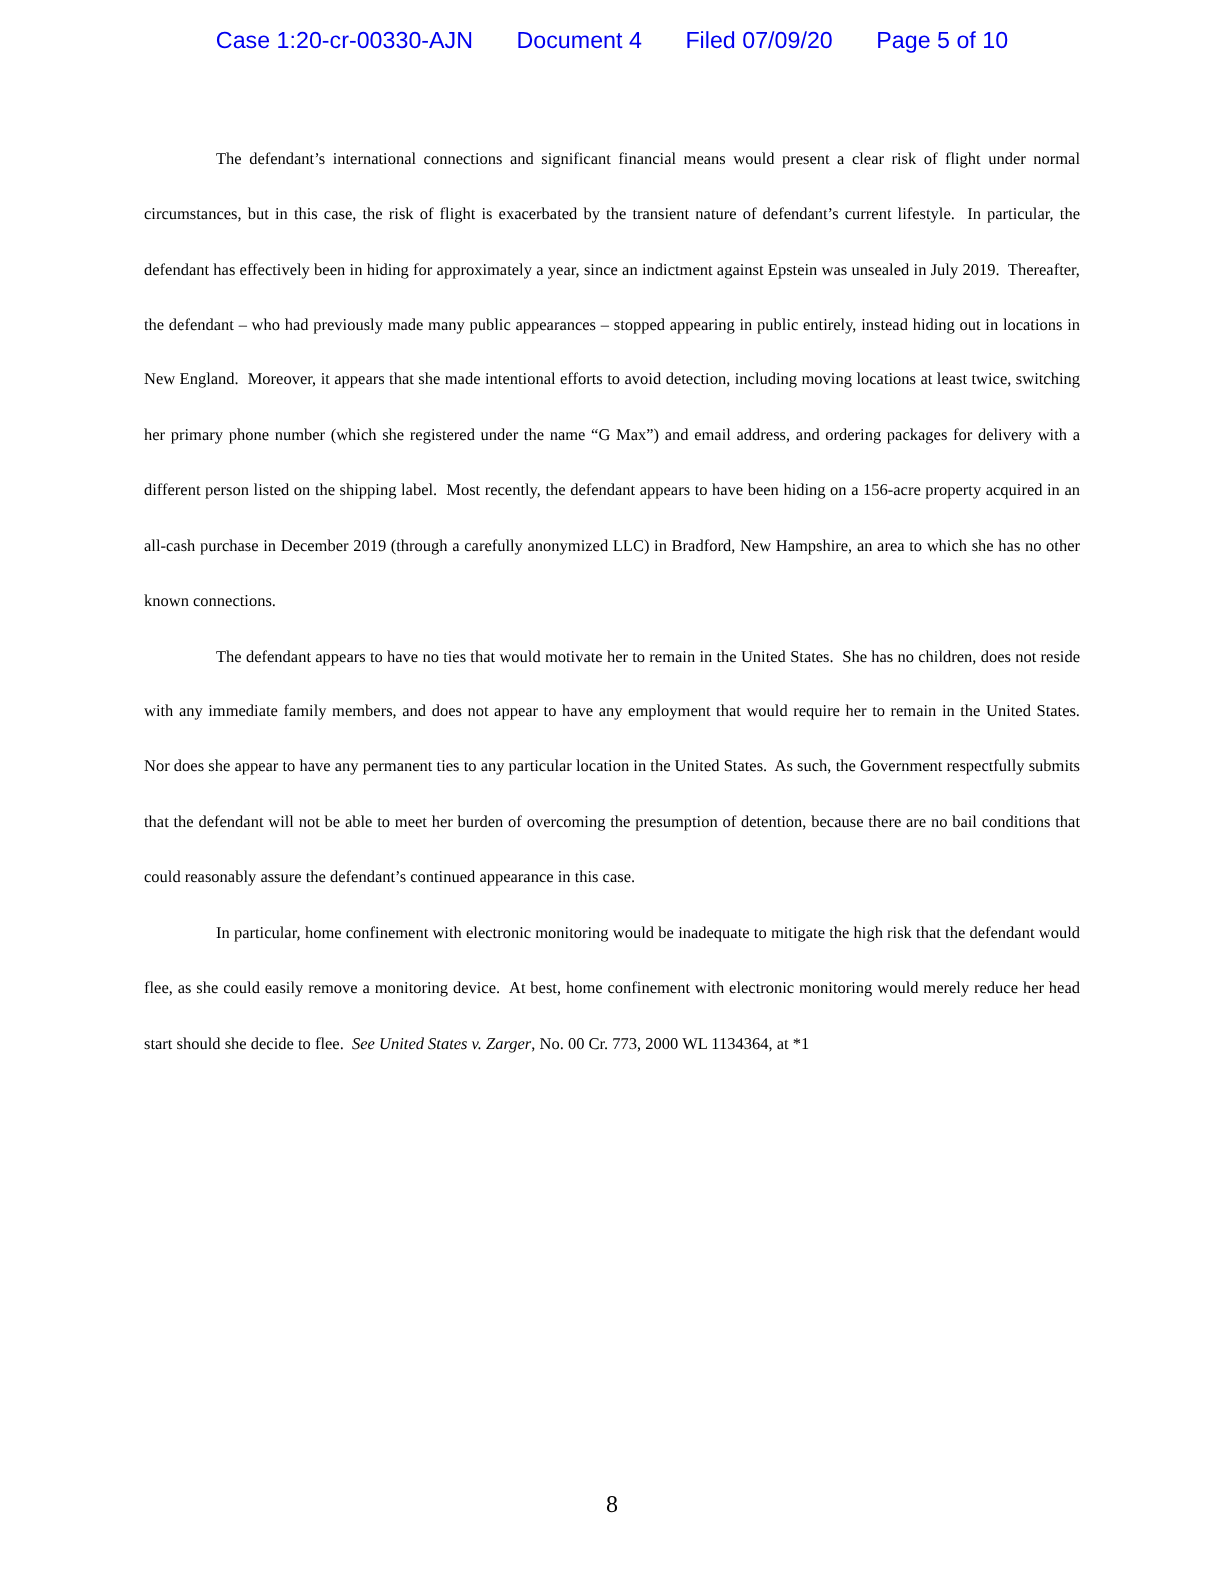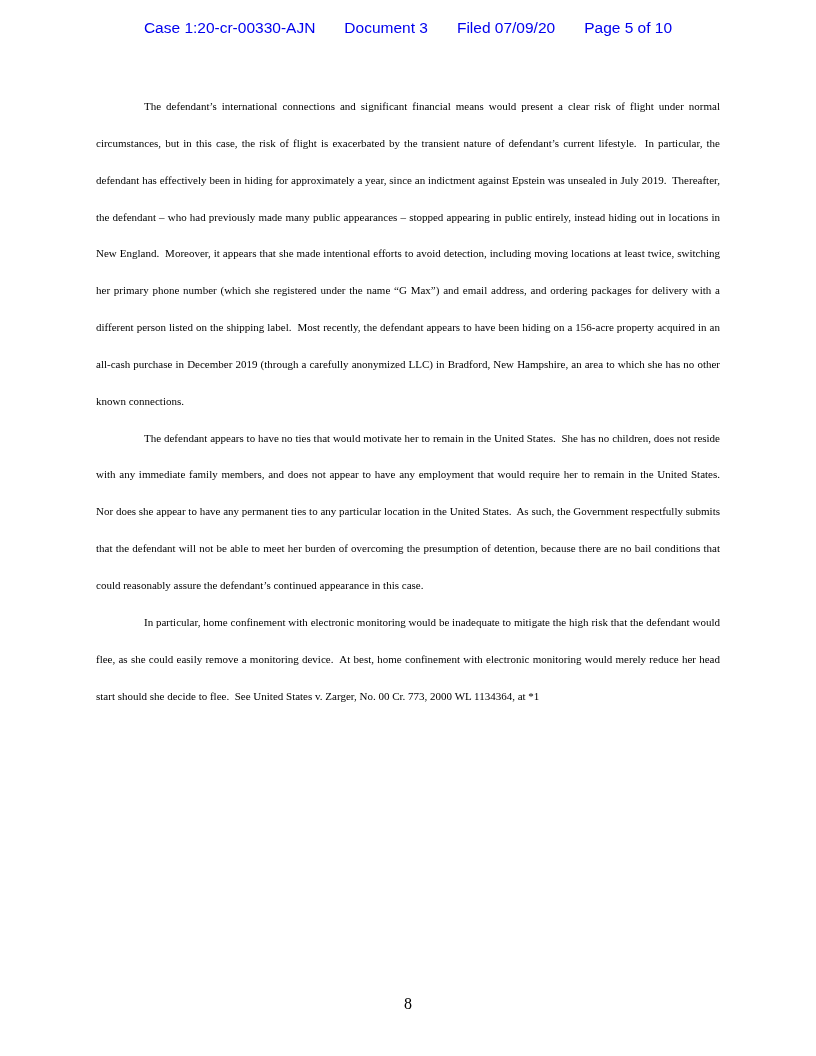--- a/index.html
+++ b/index.html
@@ -34,39 +34,39 @@
     width: 624px;
     font-size: 11px;
     line-height: 36.85px;
     text-align: justify;
   }
   .body-text p {
     margin: 0;
     text-indent: 48px;
     white-space: pre-wrap;
   }
-  .italic { }
+  .italic { font-style: italic; }
   .page-footer {
     position: absolute;
     top: 995px;
     left: 0;
     right: 0;
     text-align: center;
     font-size: 16px;
     line-height: 18px;
   }
 </style>
 </head>
 <body>
 
 <div class="page">
 
   <div class="case-header">
       <span>Case 1:20-cr-00330-AJN</span>
-      <span>Document 3</span>
+      <span>Document 4</span>
       <span>Filed 07/09/20</span>
       <span>Page 5 of 10</span>
     </div>
 
   <div class="body-text">
     <p>The defendant’s international connections and significant financial means would present a clear risk of flight under normal circumstances, but in this case, the risk of flight is exacerbated by the transient nature of defendant’s current lifestyle.  In particular, the defendant has effectively been in hiding for approximately a year, since an indictment against Epstein was unsealed in July 2019.  Thereafter, the defendant – who had previously made many public appearances – stopped appearing in public entirely, instead hiding out in locations in New England.  Moreover, it appears that she made intentional efforts to avoid detection, including moving locations at least twice, switching her primary phone number (which she registered under the name “G Max”) and email address, and ordering packages for delivery with a different person listed on the shipping label.  Most recently, the defendant appears to have been hiding on a 156-acre property acquired in an all-cash purchase in December 2019 (through a carefully anonymized LLC) in Bradford, New Hampshire, an area to which she has no other known connections.</p>
     <p>The defendant appears to have no ties that would motivate her to remain in the United States.  She has no children, does not reside with any immediate family members, and does not appear to have any employment that would require her to remain in the United States.  Nor does she appear to have any permanent ties to any particular location in the United States.  As such, the Government respectfully submits that the defendant will not be able to meet her burden of overcoming the presumption of detention, because there are no bail conditions that could reasonably assure the defendant’s continued appearance in this case.</p>
     <p><span>In particular, home confinement with electronic monitoring would be inadequate to mitigate the high risk that the defendant would flee, as she could easily remove a monitoring device.  At best, home confinement with electronic monitoring would merely reduce her head start should she decide to flee.  </span><span class="italic">See United States v. Zarger</span><span>, No. 00 Cr. 773, 2000 WL 1134364, at *1</span></p>
   </div>
 

